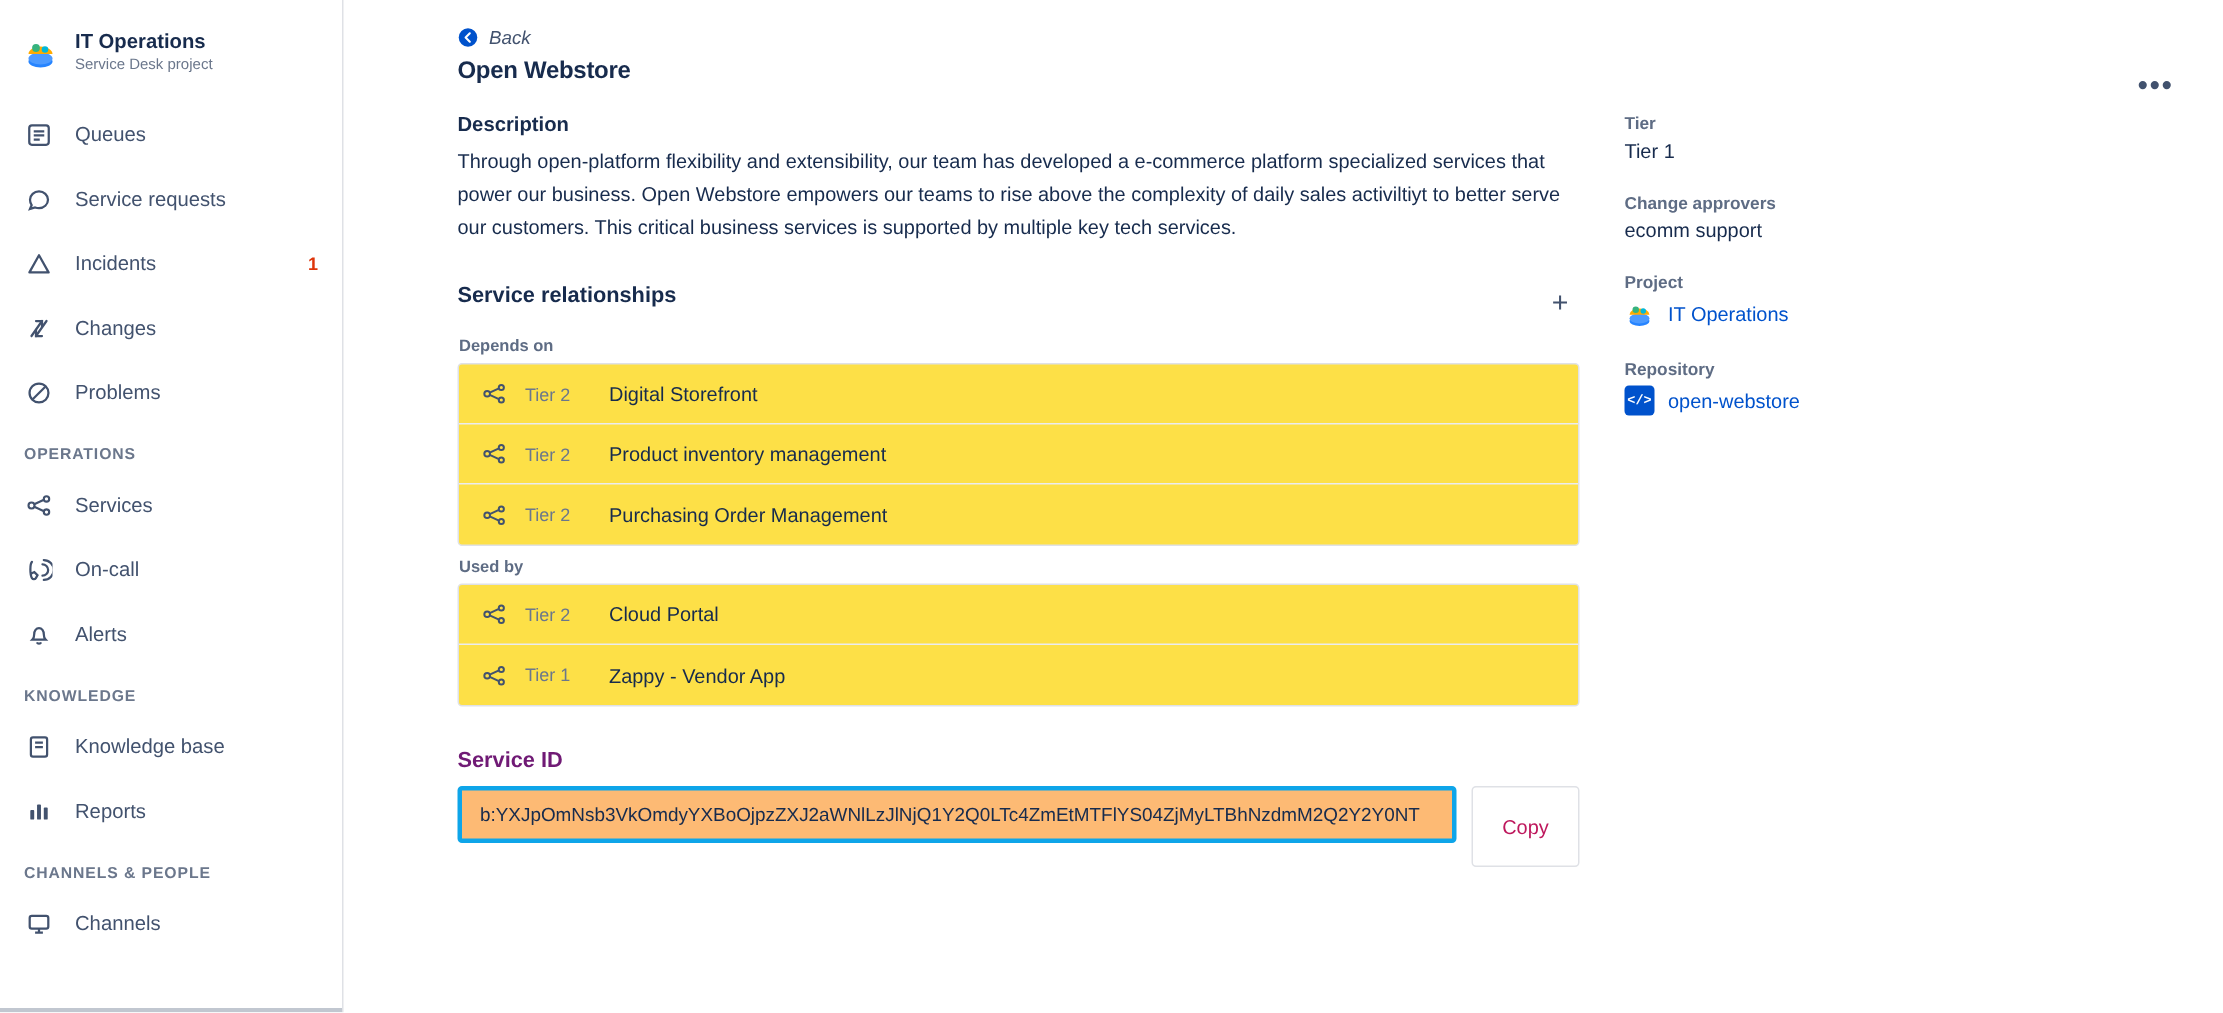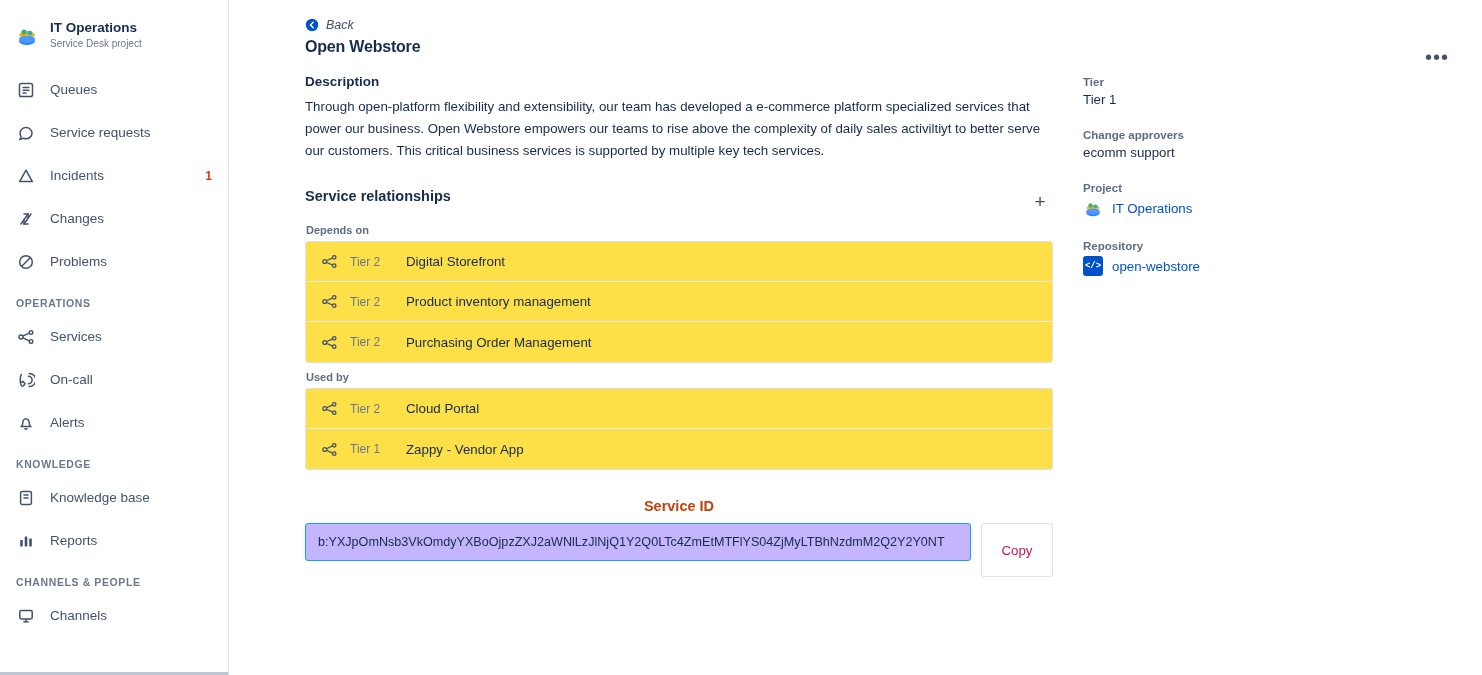--- a/index.html
+++ b/index.html
@@ -217,34 +217,33 @@
     flex: none;
   }
   .rel-name {
     font-size: 13.3px;
     color: #172b4d;
   }
 
   .svc-id-label {
     font-size: 14.5px;
     font-weight: bold;
-    color: #c2410c;
+    color: #701a75;
     margin: 28px 0 9px 0;
-    text-align: center;
   }
   .svc-id-row {
     display: flex;
     align-items: stretch;
     gap: 10px;
   }
   .svc-id-box {
     flex: 1;
-    border: 1px solid #0ea5e9;
+    border: 3px solid #0ea5e9;
     border-radius: 3px;
-    background: #c4b5fd;
+    background: #fdba74;
     font-size: 12.6px;
     color: #172b4d;
     padding: 10px 12px;
     height: 38px;
     display: flex;
     align-items: center;
     overflow: hidden;
     white-space: nowrap;
   }
   .copy-btn {

